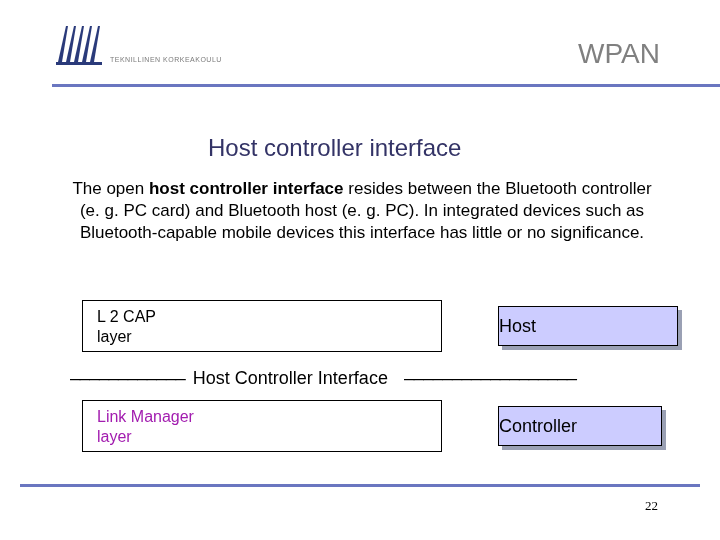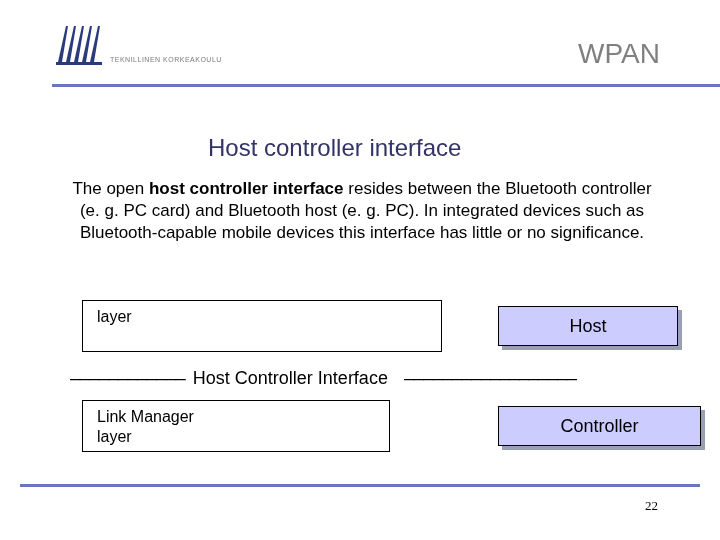--- a/index.html
+++ b/index.html
@@ -100,21 +100,21 @@
     position: absolute;
     left: 430px;
     top: 6px;
     width: 180px;
     height: 40px;
   }
   .box-controller {
     position: absolute;
     left: 430px;
     top: 106px;
-    width: 203px;
+    width: 164px;
     height: 40px;
   }
   .shadow-box {
     position: relative;
     width: 100%;
     height: 100%;
   }
   .shadow-box .shadow {
     position: absolute;
     left: 4px;
@@ -126,21 +126,21 @@
   .shadow-box .front {
     position: absolute;
     left: 0;
     top: 0;
     width: 100%;
     height: 100%;
     background: #ccccff;
     border: 1px solid #000;
     display: flex;
     align-items: center;
-    justify-content: center;
+    justify-content: flex-start;
     font-size: 18px;
     color: #000;
     font-family: Verdana, sans-serif;
   }
   .hci-row {
     position: absolute;
     left: 0;
     top: 66px;
     width: 640px;
     height: 24px;
@@ -160,28 +160,28 @@
     font-size: 18px;
     color: #000;
     padding: 0 8px;
     font-family: Verdana, sans-serif;
     white-space: nowrap;
   }
   .box-linkmgr {
     position: absolute;
     left: 14px;
     top: 100px;
-    width: 308px;
+    width: 360px;
     height: 52px;
     background: #ffffff;
     border: 1px solid #000;
     padding: 6px 14px;
     font-size: 16px;
     line-height: 1.25;
-    color: #000000;
+    color: #a21caf;
     font-family: Verdana, sans-serif;
   }
   .hr-bottom {
     position: absolute;
     left: 20px;
     top: 484px;
     width: 680px;
     height: 3px;
     background: #6a76c0;
   }
@@ -225,20 +225,21 @@
 
   <div class="title">Host controller interface</div>
 
   <div class="body-text">
     <span>The open </span><span class="bold">host controller interface</span><span> resides between the Bluetooth controller (e. g. PC card) and Bluetooth host (e. g. PC). In integrated devices such as Bluetooth-capable mobile devices this interface has little or no significance.</span>
   </div>
 
   <div class="diagram">
 
     <div class="box-l2cap">
+      <div>L 2 CAP</div>
       <div>layer</div>
     </div>
 
     <div class="box-host">
       <div class="shadow-box">
         <div class="shadow"></div>
         <div class="front">
           <span>Host</span>
         </div>
       </div>

